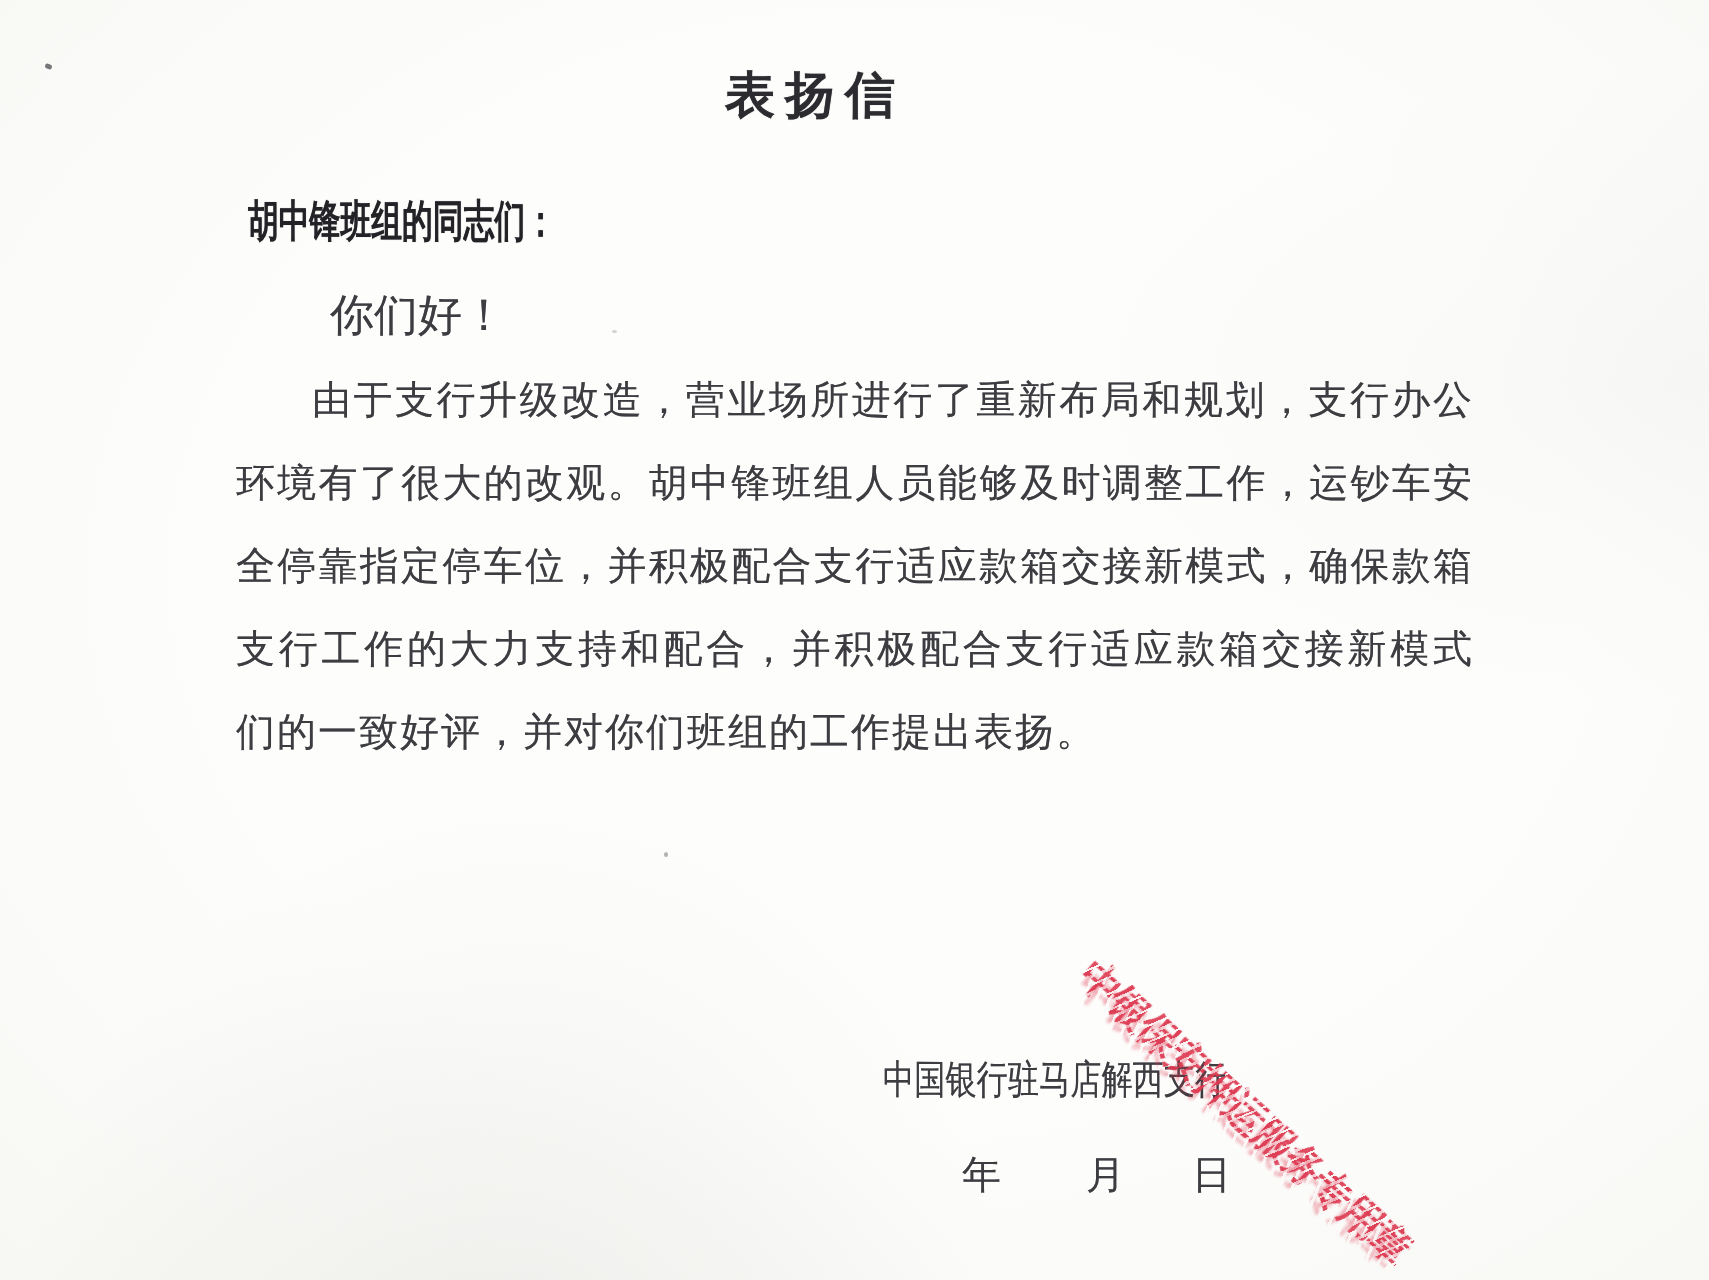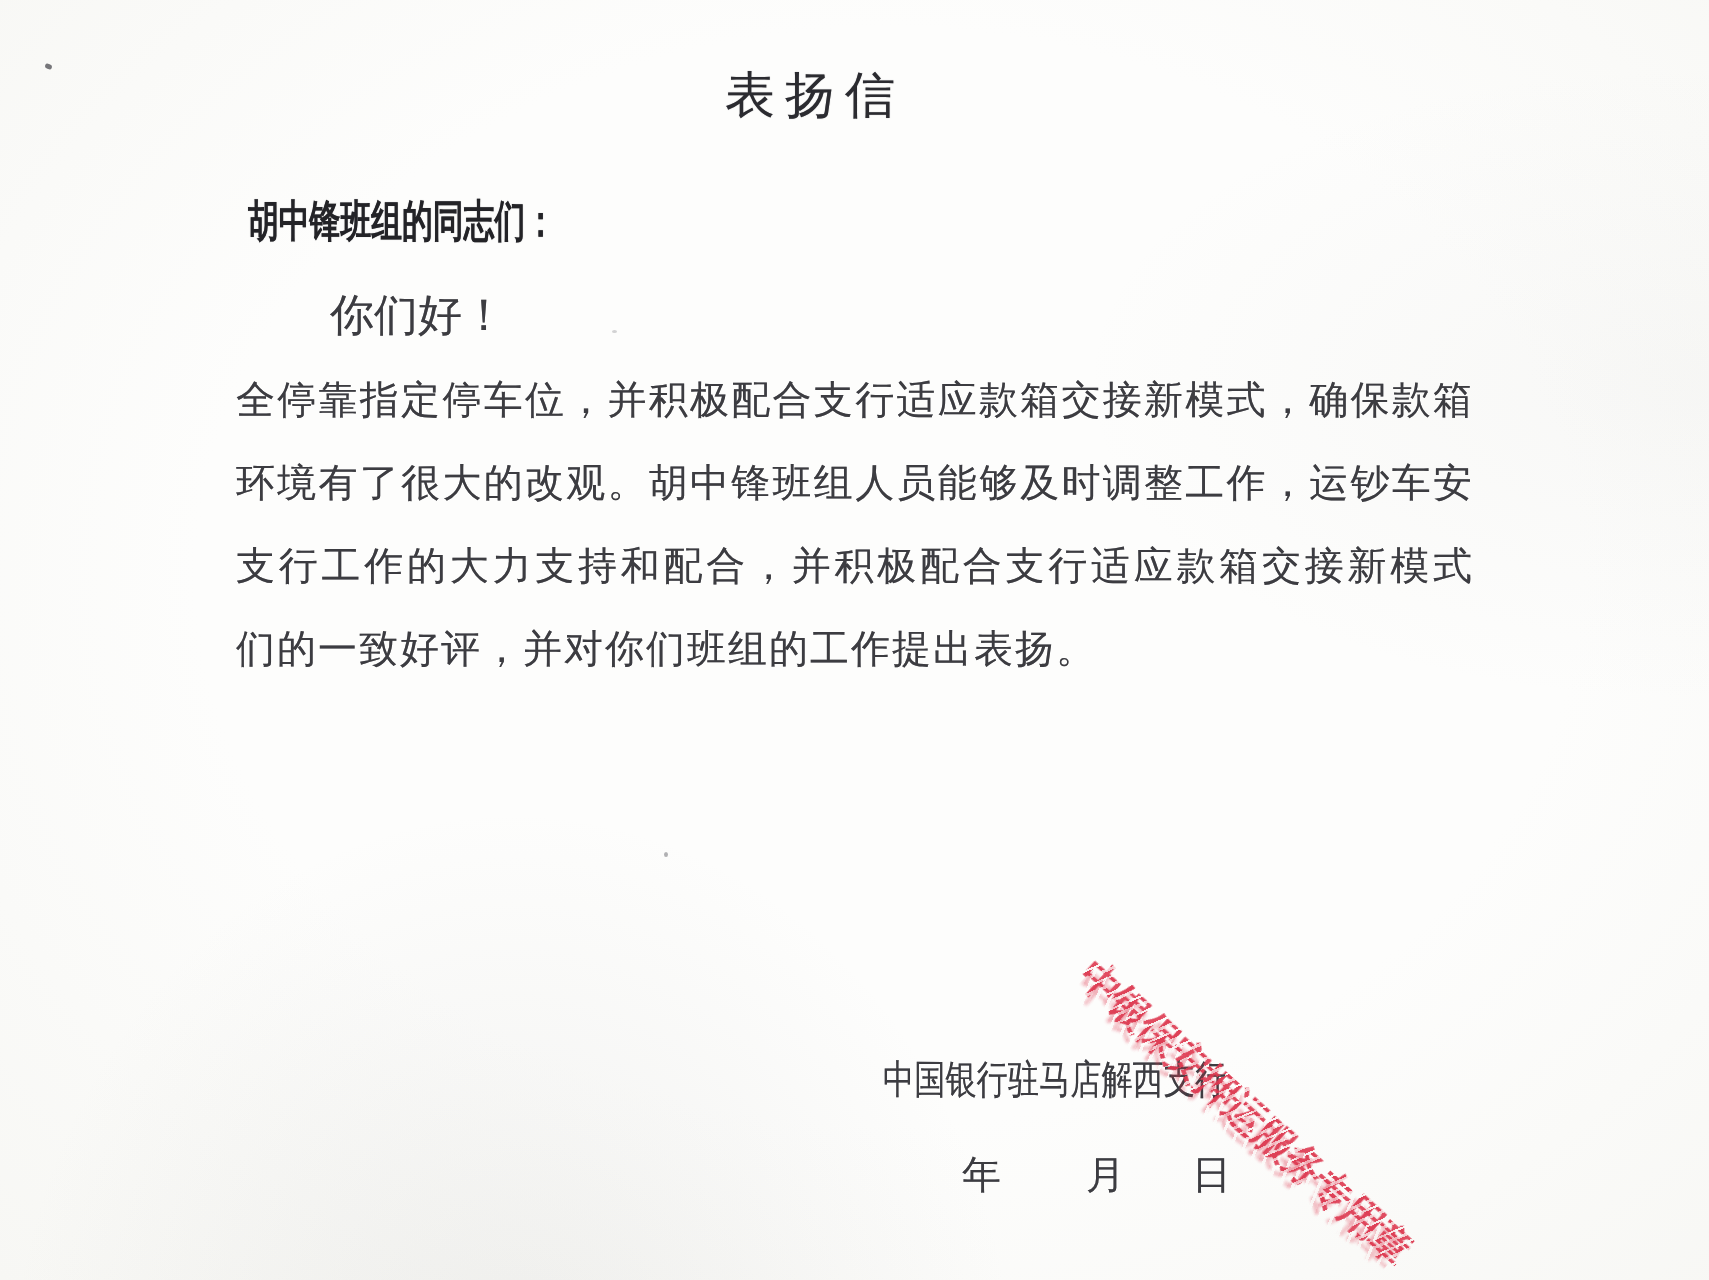--- a/index.html
+++ b/index.html
@@ -21,21 +21,21 @@
     text-shadow: 0 0 0.6px rgba(60,60,65,0.55);
     white-space: nowrap;
   }
   .doc-title {
     position: absolute;
     left: 0; top: 62px; width: 1630px;
     text-align: center;
     font-size: 50px;
     letter-spacing: 10px;
     color: #2b2b30;
-    font-weight: 400;
+    font-weight: 700;
     text-shadow: 0 0 0.8px rgba(40,40,45,0.6);
   }
   .salutation {
     position: absolute;
     left: 248px; top: 192px;
     font-size: 44px;
     font-weight: 700;
     color: #232327;
     transform: scaleX(0.70);
     transform-origin: 0 0;
@@ -129,22 +129,23 @@
   <div class="speck s2"></div>
   <div class="speck s3"></div>
 
   <div class="doc-title ink">表扬信</div>
 
   <div class="salutation">胡中锋班组的同志们：</div>
 
   <div class="greeting ink">你们好！</div>
 
   <div class="para">
+    <span class="line indent">由于支行升级改造，营业场所进行了重新布局和规划，支行办公</span>
+    <span class="line">环境有了很大的改观。胡中锋班组人员能够及时调整工作，运钞车安</span>
     <span class="line">全停靠指定停车位，并积极配合支行适应款箱交接新模式，确保款箱</span>
-    <span class="line">环境有了很大的改观。胡中锋班组人员能够及时调整工作，运钞车安</span>
     <span class="line">支行工作的大力支持和配合，并积极配合支行适应款箱交接新模式</span>
     <span class="line last">们的一致好评，并对你们班组的工作提出表扬。</span>
   </div>
 
   <div class="signature ink">中国银行驻马店解西支行</div>
 
   <div class="date-line ink">
     <span class="date-year">年</span>
     <span class="date-month">月</span>
     <span class="date-day">日</span>

